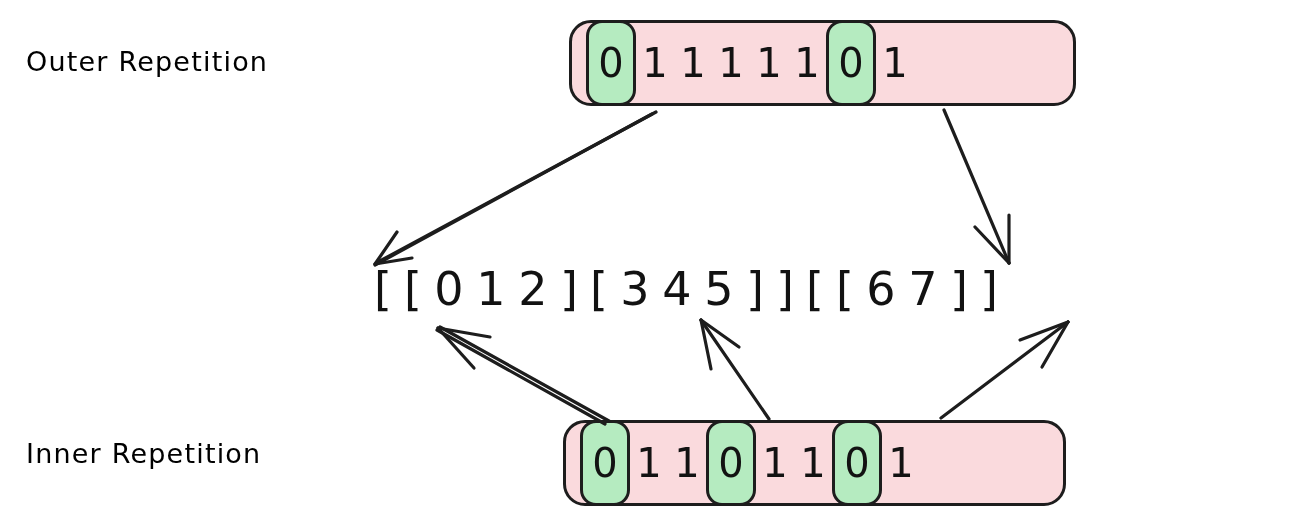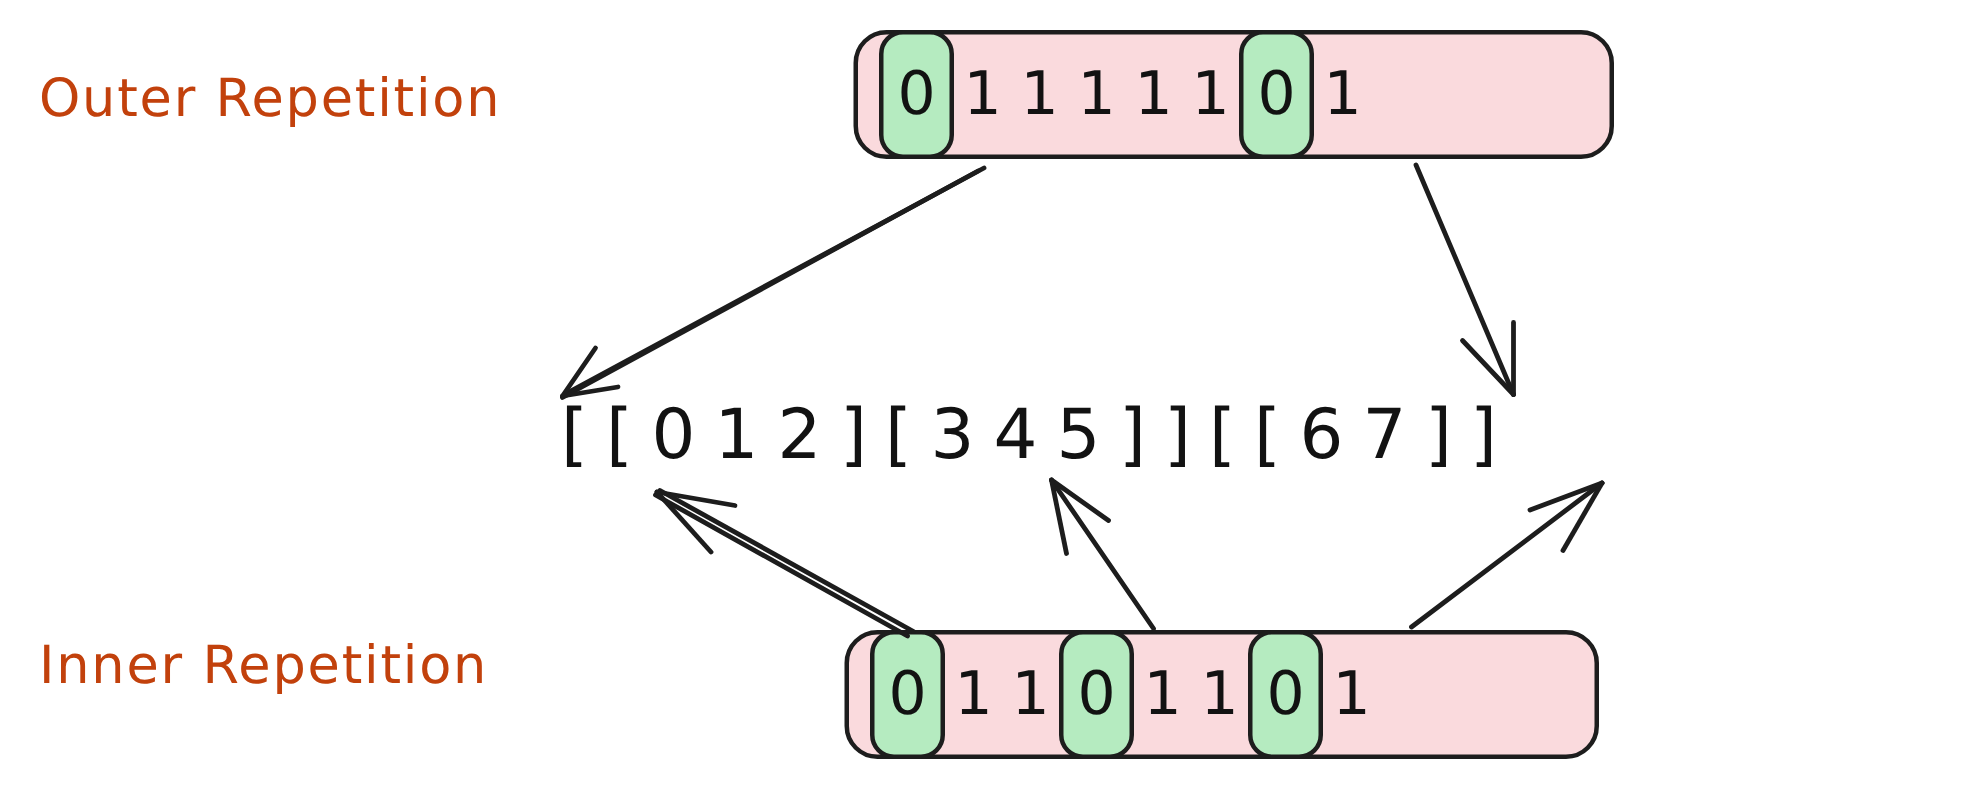--- a/index.html
+++ b/index.html
@@ -14,27 +14,27 @@
   #canvas {
     position: relative;
     width: 1307px;
     height: 530px;
     background: #ffffff;
     overflow: hidden;
   }
   .label {
     position: absolute;
     font-family: "DejaVu Sans", sans-serif;
-    font-size: 35px;
+    font-size: 27px;
     letter-spacing: 1.2px;
-    color: #c2410c;
+    color: #000000;
     white-space: nowrap;
   }
   #label-outer { left: 26px; top: 46px; }
-  #label-inner { left: 26px; top: 424px; }
+  #label-inner { left: 26px; top: 438px; }
 
   
   .seq-bar {
     position: absolute;
     display: flex;
     align-items: stretch;
     background: #fadadd;
     border: 3px solid #1d1d1d;
     border-radius: 22px;
     box-sizing: border-box;

